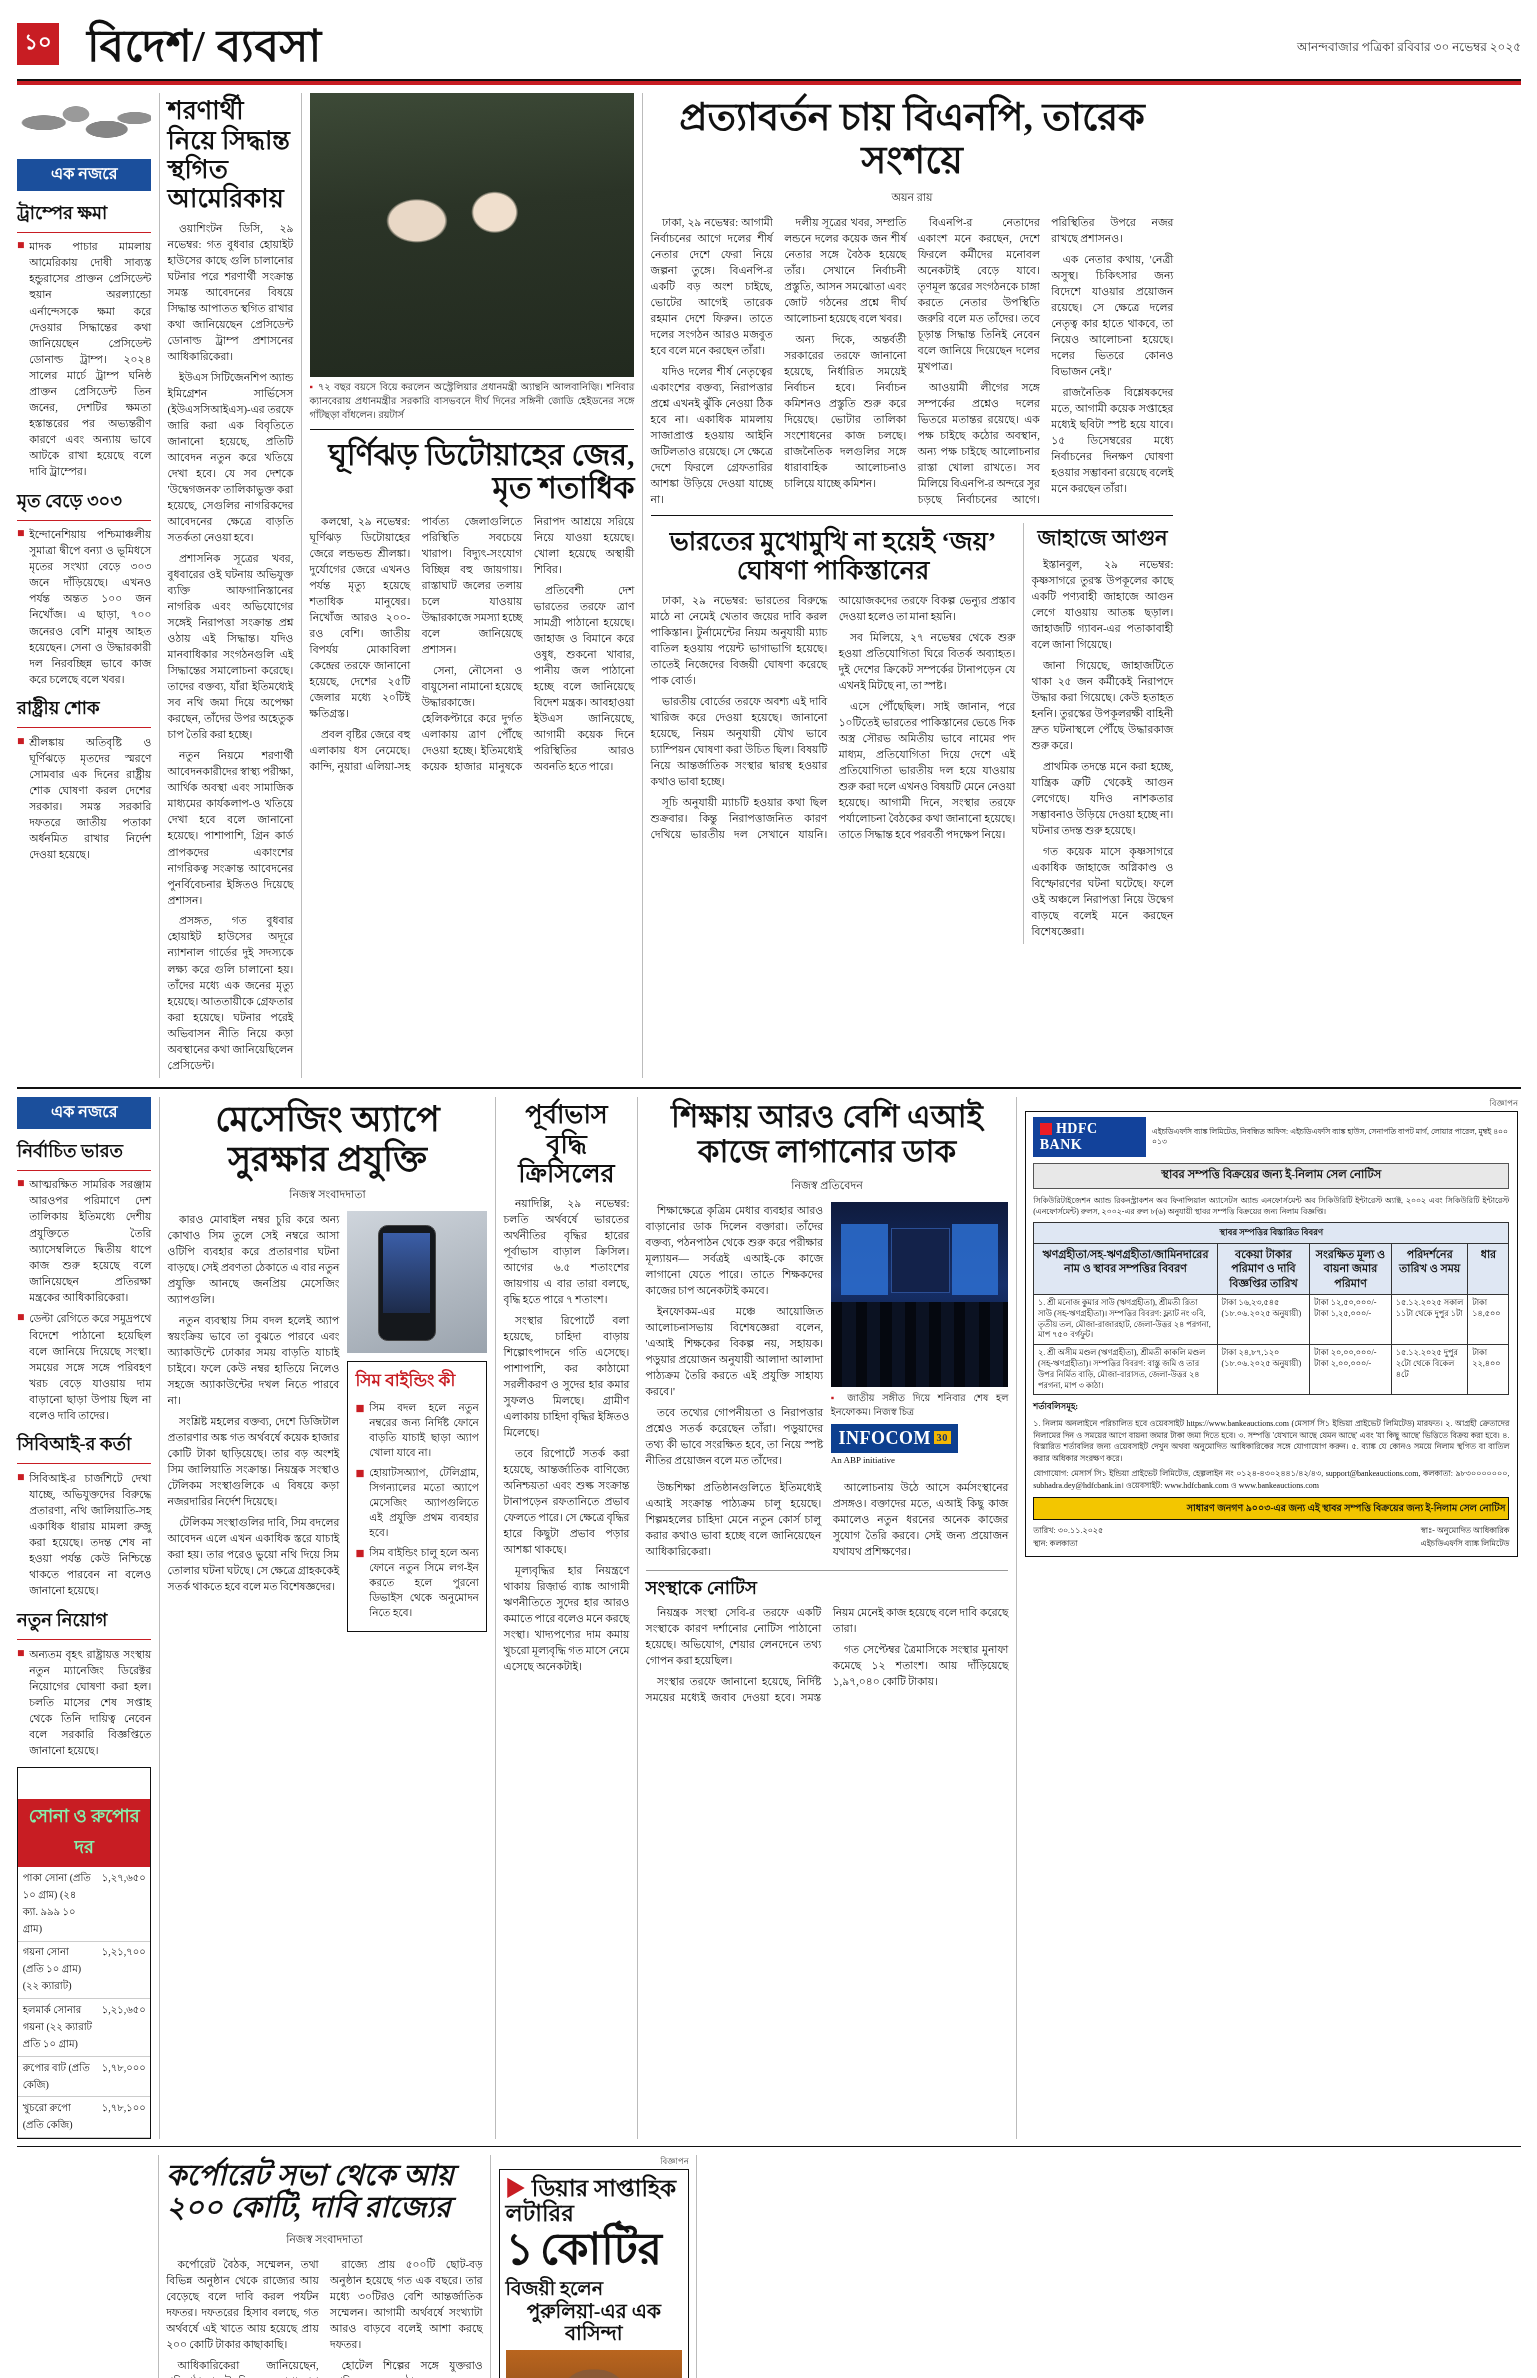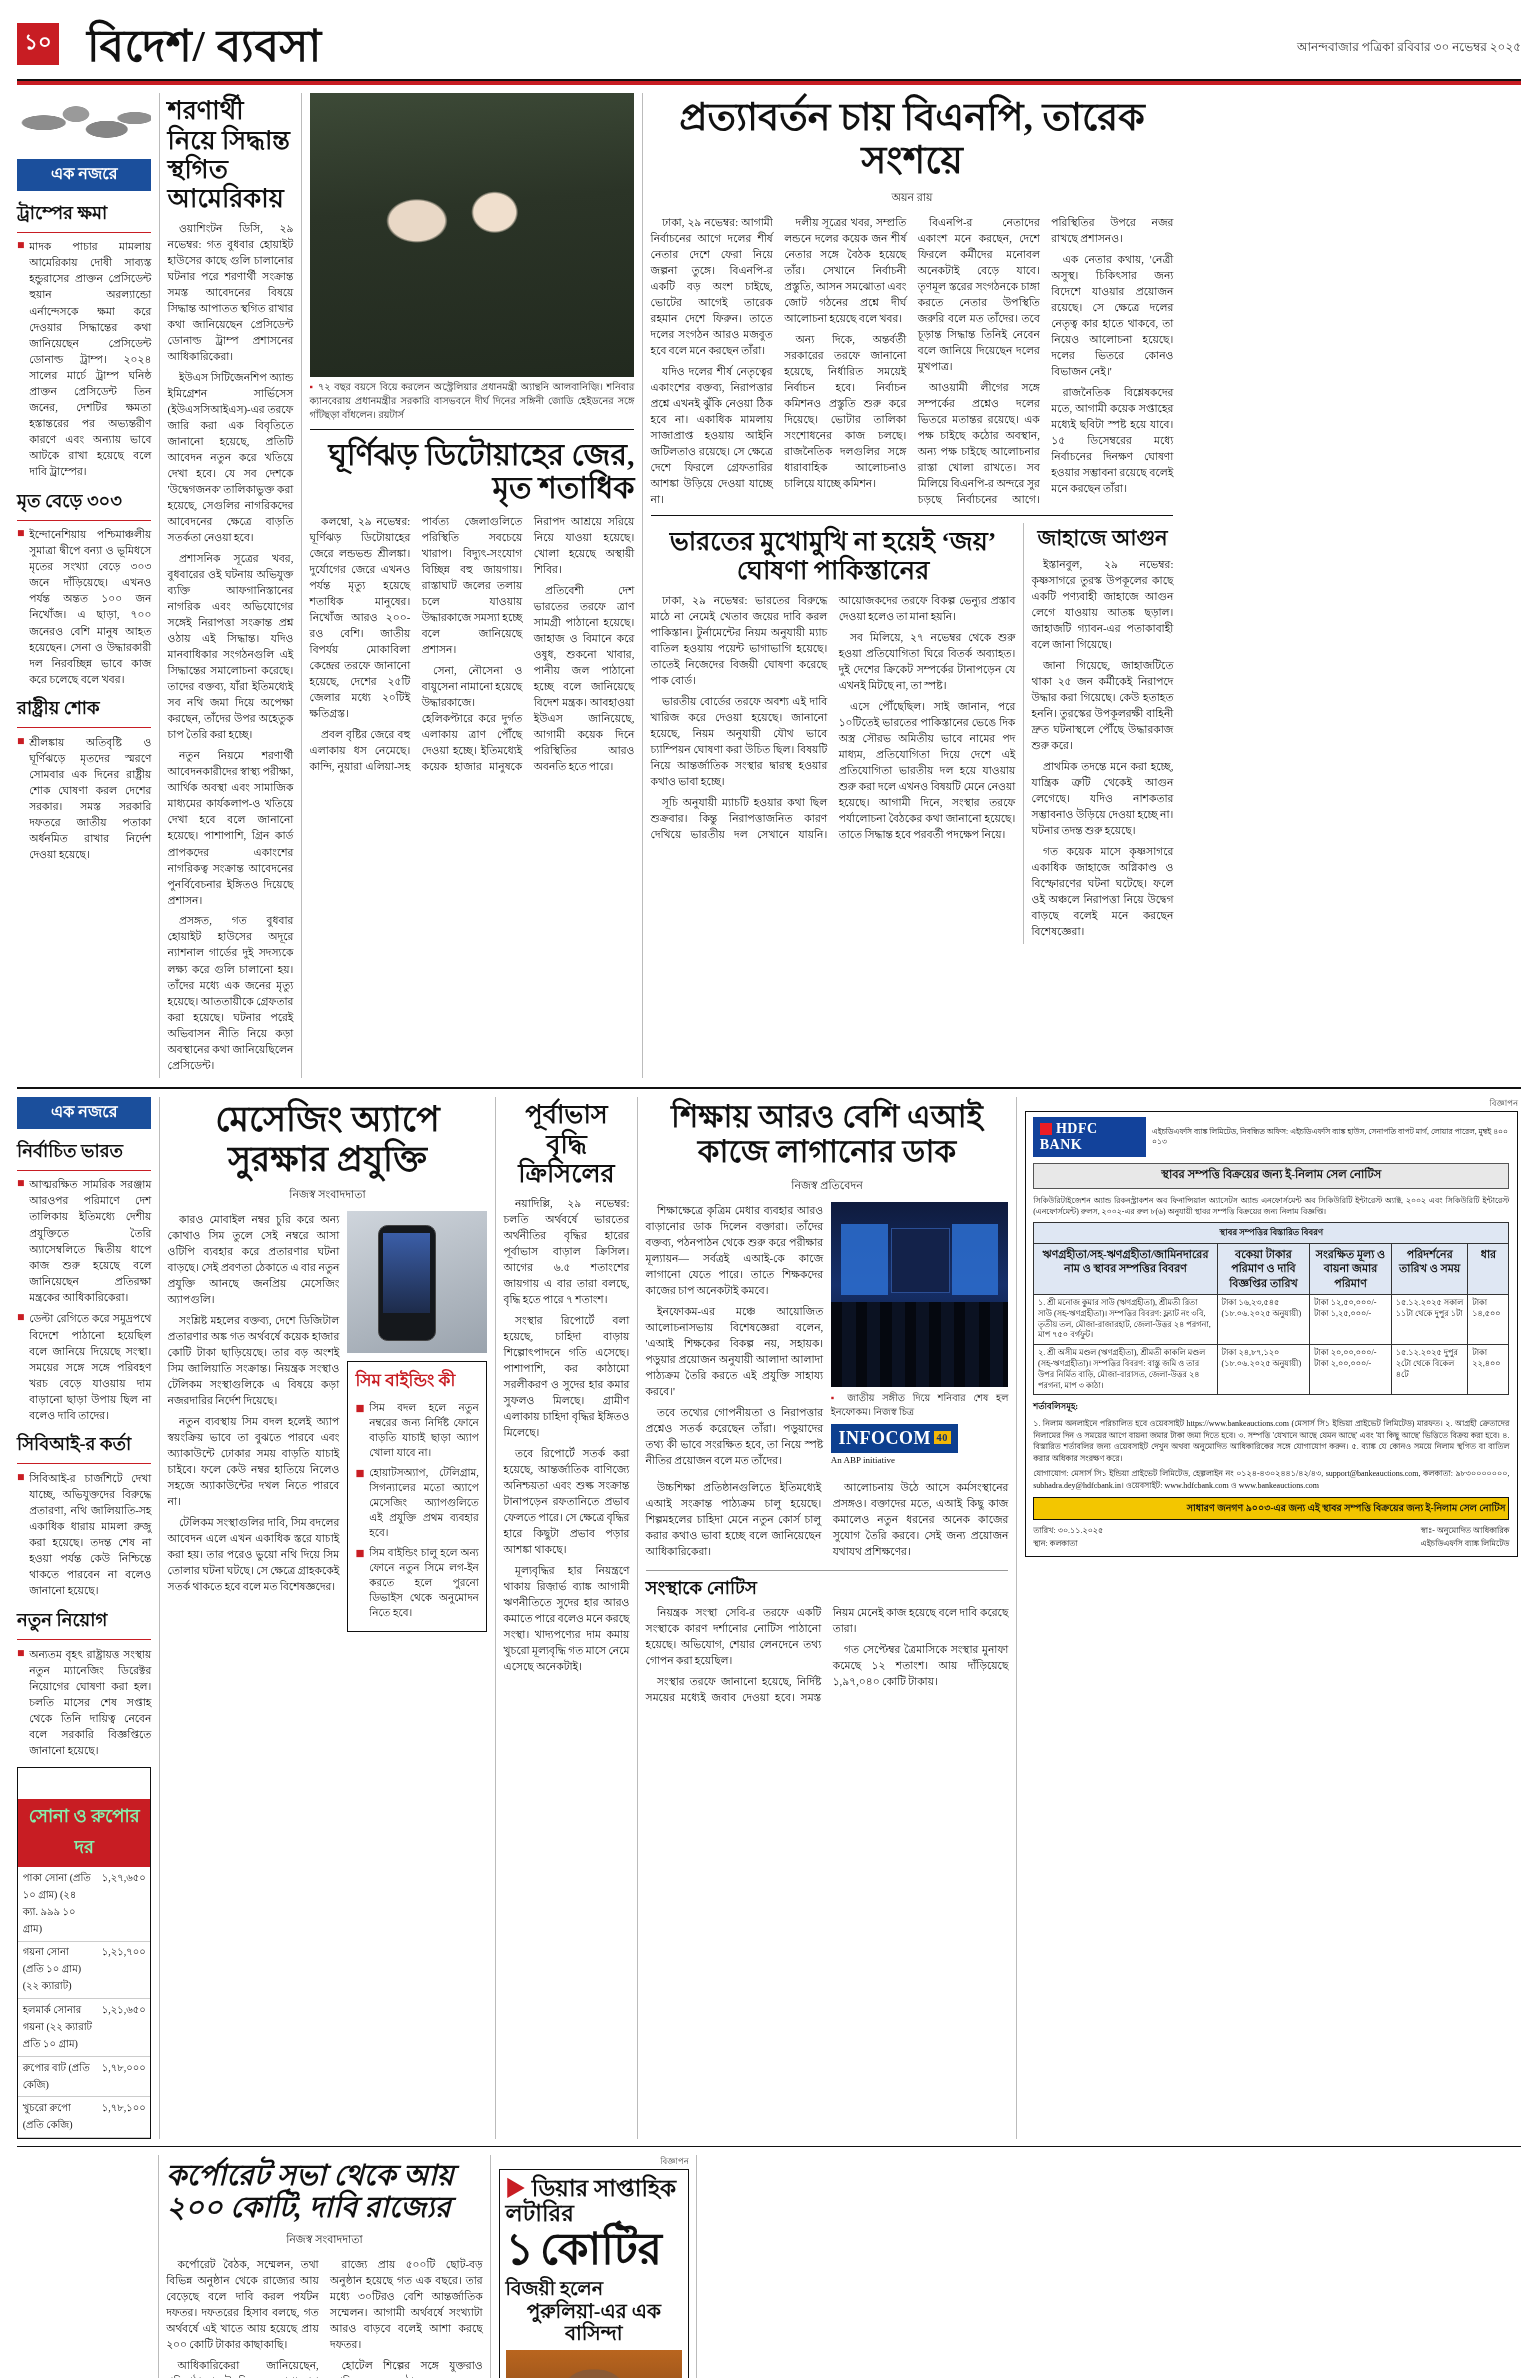--- a/index.html
+++ b/index.html
@@ -260,22 +260,22 @@
           </table>
       </div>
     </div>
 
     <div class="col vline" style="width:336px;padding:0 7.6px;">
       <h1 class="head" style="font-size:35px;text-align:center;">মেসেজিং অ্যাপে সুরক্ষার প্রযুক্তি</h1>
       <div class="byline">নিজস্ব সংবাদদাতা</div>
       <div style="display:flex;gap:7.6px;">
         <div style="width:55%;" class="body">
           <p>কারও মোবাইল নম্বর চুরি করে অন্য কোথাও সিম তুলে সেই নম্বরে আসা ওটিপি ব্যবহার করে প্রতারণার ঘটনা বাড়ছে। সেই প্রবণতা ঠেকাতে এ বার নতুন প্রযুক্তি আনছে জনপ্রিয় মেসেজিং অ্যাপগুলি।</p>
+          <p>নতুন ব্যবস্থায় সিম বদল হলেই অ্যাপ স্বয়ংক্রিয় ভাবে তা বুঝতে পারবে এবং অ্যাকাউন্টে ঢোকার সময় বাড়তি যাচাই চাইবে। ফলে কেউ নম্বর হাতিয়ে নিলেও সহজে অ্যাকাউন্টের দখল নিতে পারবে না।</p>
           <p>সংশ্লিষ্ট মহলের বক্তব্য, দেশে ডিজিটাল প্রতারণার অঙ্ক গত অর্থবর্ষে কয়েক হাজার কোটি টাকা ছাড়িয়েছে। তার বড় অংশই সিম জালিয়াতি সংক্রান্ত। নিয়ন্ত্রক সংস্থাও টেলিকম সংস্থাগুলিকে এ বিষয়ে কড়া নজরদারির নির্দেশ দিয়েছে।</p>
-          <p>নতুন ব্যবস্থায় সিম বদল হলেই অ্যাপ স্বয়ংক্রিয় ভাবে তা বুঝতে পারবে এবং অ্যাকাউন্টে ঢোকার সময় বাড়তি যাচাই চাইবে। ফলে কেউ নম্বর হাতিয়ে নিলেও সহজে অ্যাকাউন্টের দখল নিতে পারবে না।</p>
           <p>টেলিকম সংস্থাগুলির দাবি, সিম বদলের আবেদন এলে এখন একাধিক স্তরে যাচাই করা হয়। তার পরেও ভুয়ো নথি দিয়ে সিম তোলার ঘটনা ঘটছে। সে ক্ষেত্রে গ্রাহককেই সতর্ক থাকতে হবে বলে মত বিশেষজ্ঞদের।</p>
         </div>
         <div style="width:45%;">
           <div class="phone-art">
               <div class="dev"></div>
             </div>
           <div class="sim-box">
             <div class="t">সিম বাইন্ডিং কী</div>
             <div class="b">
               <span class="dot" style="color:#c81d23;">■</span>
@@ -317,21 +317,21 @@
           <div class="aud">
             <div class="screen"></div>
               <div class="stage"></div>
               <div class="screen2"></div>
               <div class="heads"></div>
           </div>
           <div class="cap">
             <span class="marker">▪ </span><span>জাতীয় সঙ্গীত দিয়ে শনিবার শেষ হল ইনফোকম। নিজস্ব চিত্র</span>
           </div>
           <div style="margin-top:5.7px;">
-            <span class="infocom"><span>INFOCOM</span><span class="yr">40</span></span>
+            <span class="infocom"><span>INFOCOM</span><span class="yr">30</span></span>
             <div class="infocom-sub">An ABP initiative</div>
           </div>
         </div>
       </div>
       <div class="body" style="column-count:2;margin-top:5.7px;">
         <p>উচ্চশিক্ষা প্রতিষ্ঠানগুলিতে ইতিমধ্যেই এআই সংক্রান্ত পাঠ্যক্রম চালু হয়েছে। শিল্পমহলের চাহিদা মেনে নতুন কোর্স চালু করার কথাও ভাবা হচ্ছে বলে জানিয়েছেন আধিকারিকেরা।</p>
         <p>আলোচনায় উঠে আসে কর্মসংস্থানের প্রসঙ্গও। বক্তাদের মতে, এআই কিছু কাজ কমালেও নতুন ধরনের অনেক কাজের সুযোগ তৈরি করবে। সেই জন্য প্রয়োজন যথাযথ প্রশিক্ষণের।</p>
       </div>
       <div class="hline"></div>
       <h3 class="head" style="font-size:18px;">সংস্থাকে নোটিস</h3>

